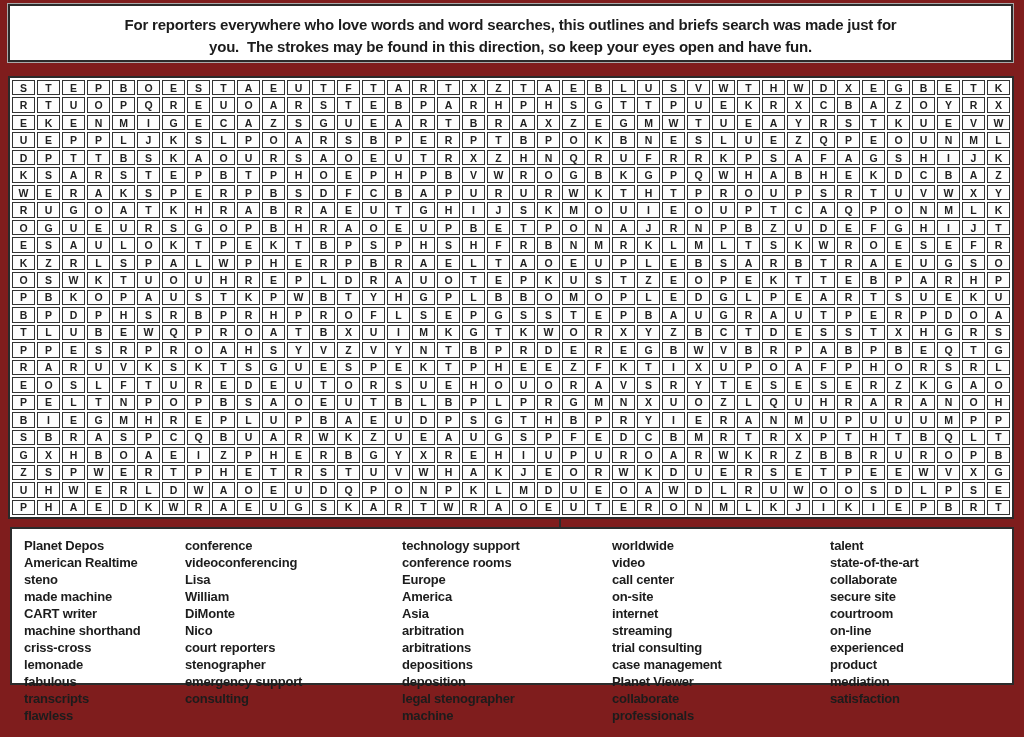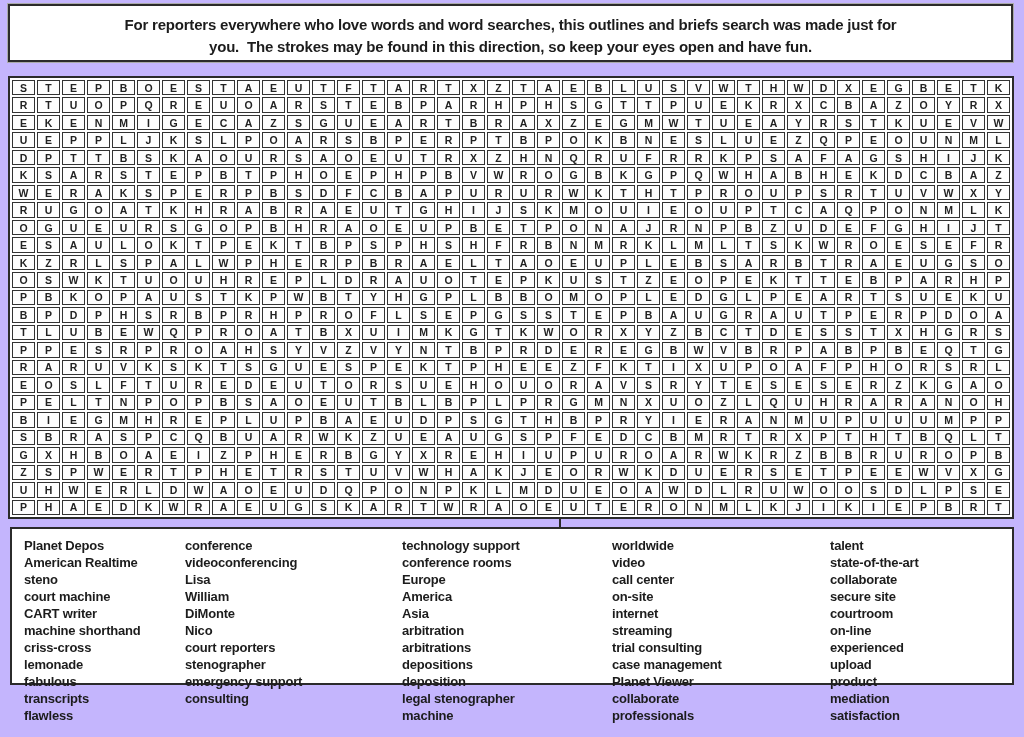--- a/index.html
+++ b/index.html
@@ -1,20 +1,20 @@
 <!DOCTYPE html>
 <html><head>
 <meta charset="utf-8">
 <style>
   html, body { margin: 0; padding: 0; background: #ffffff; }
   .page {
     position: relative;
     width: 1024px;
     height: 737px;
-    background: #c4b5fd;
+    background: #7f1d1d;
     font-family: "Liberation Sans", sans-serif;
     color: #1e1e1e;
     overflow: hidden;
   }
   .header-box {
     position: absolute;
     left: 8px; top: 4px;
     width: 1005px; height: 58px;
     box-sizing: border-box;
     border: 2px solid #2b2b2b;
@@ -1096,21 +1096,21 @@
       <div class="cell">T</div>
     </div>
 
   <div class="connector"></div>
 
   <div class="wordlist-box" id="wordlist">
       <div class="wl-col">
         <div class="wl-item">Planet Depos</div>
         <div class="wl-item">American Realtime</div>
         <div class="wl-item">steno</div>
-        <div class="wl-item">court machine</div>
+        <div class="wl-item">made machine</div>
         <div class="wl-item">CART writer</div>
         <div class="wl-item">machine shorthand</div>
         <div class="wl-item">criss-cross</div>
         <div class="wl-item">lemonade</div>
         <div class="wl-item">fabulous</div>
         <div class="wl-item">transcripts</div>
         <div class="wl-item">flawless</div>
       </div>
       <div class="wl-col">
         <div class="wl-item">conference</div>
@@ -1151,20 +1151,19 @@
         <div class="wl-item">professionals</div>
       </div>
       <div class="wl-col">
         <div class="wl-item">talent</div>
         <div class="wl-item">state-of-the-art</div>
         <div class="wl-item">collaborate</div>
         <div class="wl-item">secure site</div>
         <div class="wl-item">courtroom</div>
         <div class="wl-item">on-line</div>
         <div class="wl-item">experienced</div>
-        <div class="wl-item">upload</div>
         <div class="wl-item">product</div>
         <div class="wl-item">mediation</div>
         <div class="wl-item">satisfaction</div>
       </div>
     </div>
 
 </div>
 
 </body></html>

